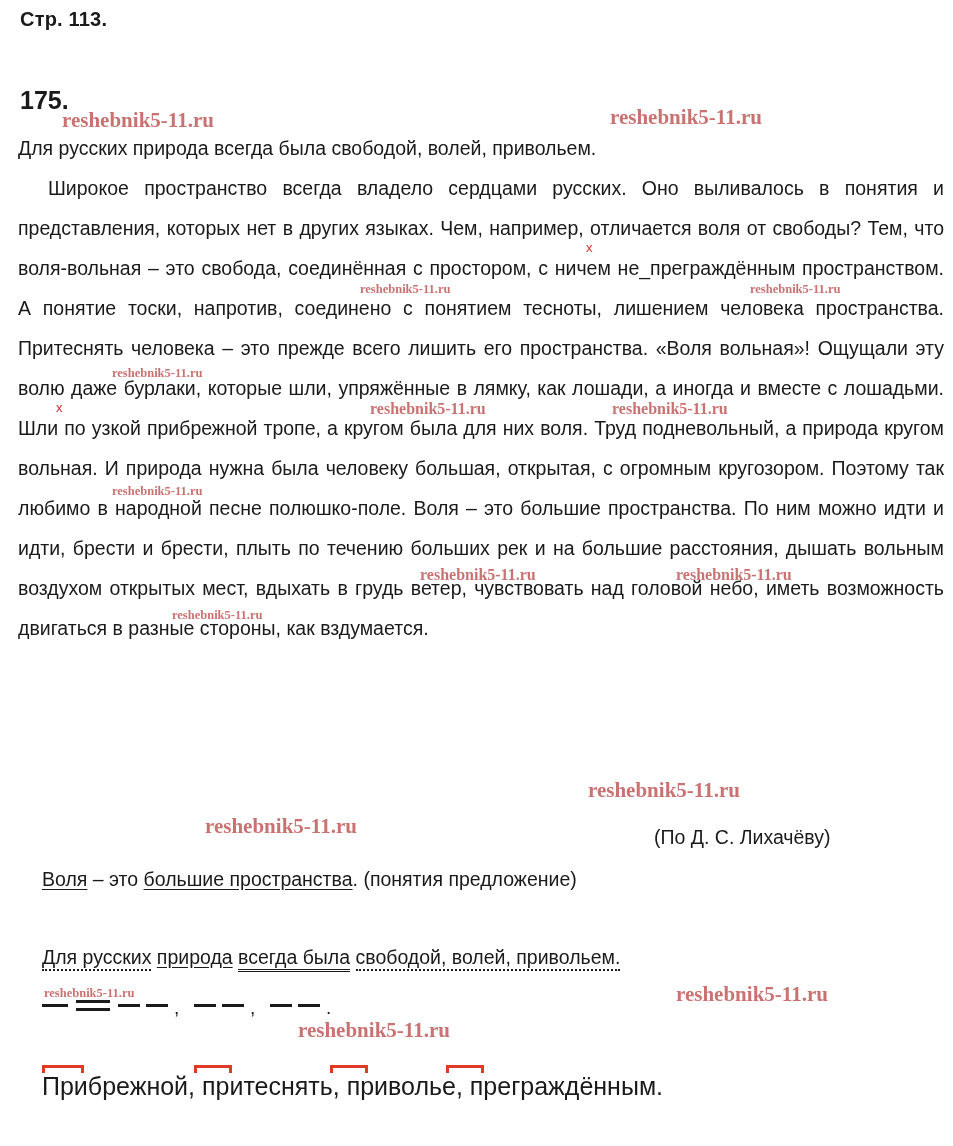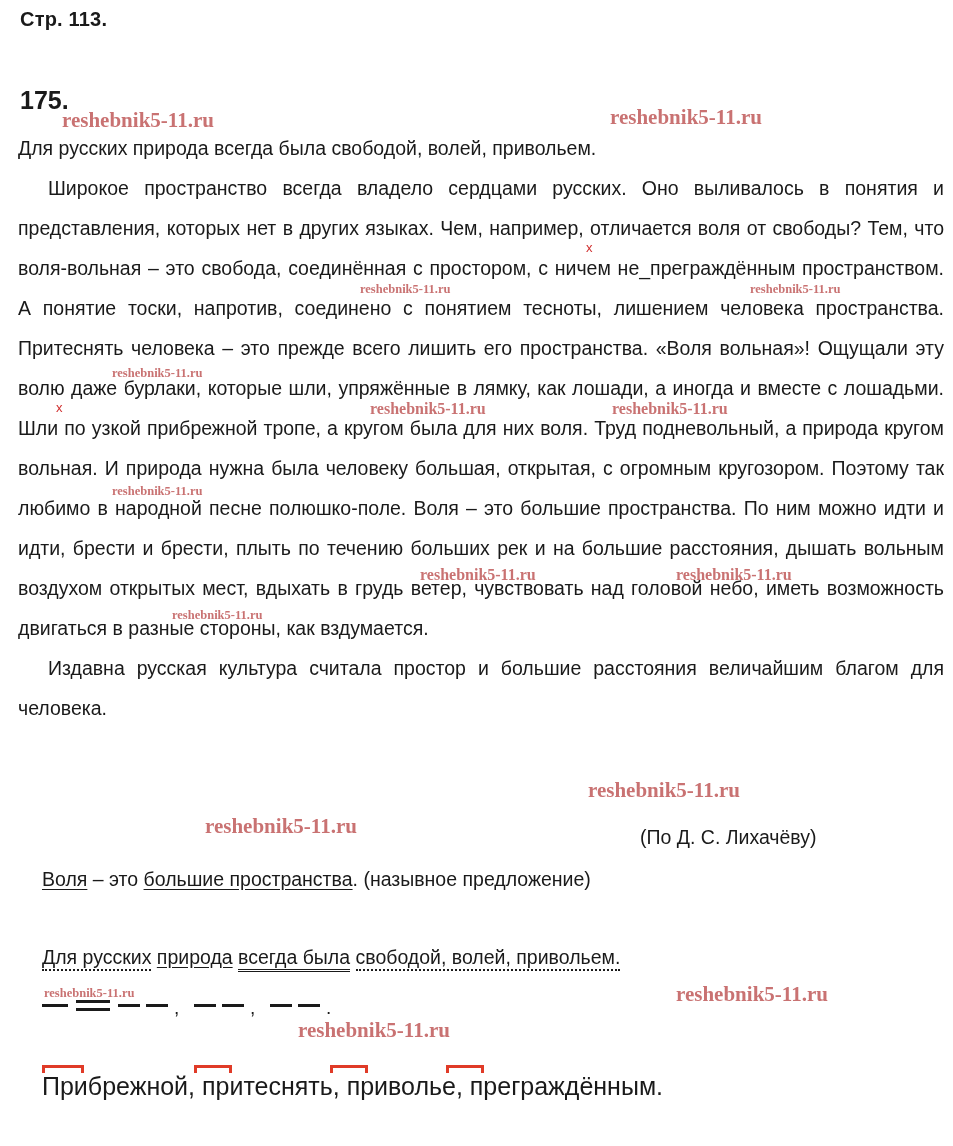--- a/index.html
+++ b/index.html
@@ -127,21 +127,21 @@
     font-size: 19.5px;
   }
   .naz-block {
     position: absolute;
     left: 42px;
     top: 868px;
     font-size: 19.5px;
   }
   .attrib-block {
     position: absolute;
-    left: 640px;
+    left: 654px;
     top: 826px;
     font-size: 19.5px;
   }
 </style>
 </head>
 <body>
 
 <div class="page">
 
   <div class="page-head">Стр. 113.</div>
@@ -172,34 +172,31 @@
   <div class="body-text">
 
     <p class="para first nojust">
       <span>Для русских природа всегда была свободой, волей, привольем.</span>
     </p>
 
     <p class="para indent">
       <span>Широкое пространство всегда владело сердцами русских. Оно выливалось в понятия и представления, которых нет в других языках. Чем, например, отличается воля от свободы? Тем, что воля-вольная – это свобода, соединённая с простором, с ничем не_преграждённым пространством. А понятие тоски, напротив, соединено с понятием тесноты, лишением человека пространства. Притеснять человека – это прежде всего лишить его пространства. «Воля вольная»! Ощущали эту волю даже бурлаки, которые шли, упряжённые в лямку, как лошади, а иногда и вместе с лошадьми. Шли по узкой прибрежной тропе, а кругом была для них воля. Труд подневольный, а природа кругом вольная. И природа нужна была человеку большая, открытая, с огромным кругозором. Поэтому так любимо в народной песне полюшко-поле. Воля – это большие пространства. По ним можно идти и идти, брести и брести, плыть по течению больших рек и на большие расстояния, дышать вольным воздухом открытых мест, вдыхать в грудь ветер, чувствовать над головой небо, иметь возможность двигаться в разные стороны, как вздумается.</span>
     </p>
 
-    <p class="para indent nojust">
-      <span>Издавна русская культура считала простор и большие расстояния величайшим благом для человека.</span>
-    </p>
   </div>
 
   <div class="attrib-block">
     <span>(По Д. С. Лихачёву)</span>
   </div>
 
   <div class="naz-block">
     <span class="uline-word">Воля</span>
     <span>– это</span>
     <span class="uline-word">большие пространства</span><span>.</span>
-    <span>(назывное предложение)</span>
+    <span>(понятия предложение)</span>
   </div>
 
   <div class="sent-block">
     <span class="dotted-ul">Для русских</span>
     <span class="uline-word">природа</span>
     <span class="dbl-ul">всегда была</span>
     <span class="dotted-ul">свободой, волей, привольем.</span>
   </div>
 
   <div class="scheme">

